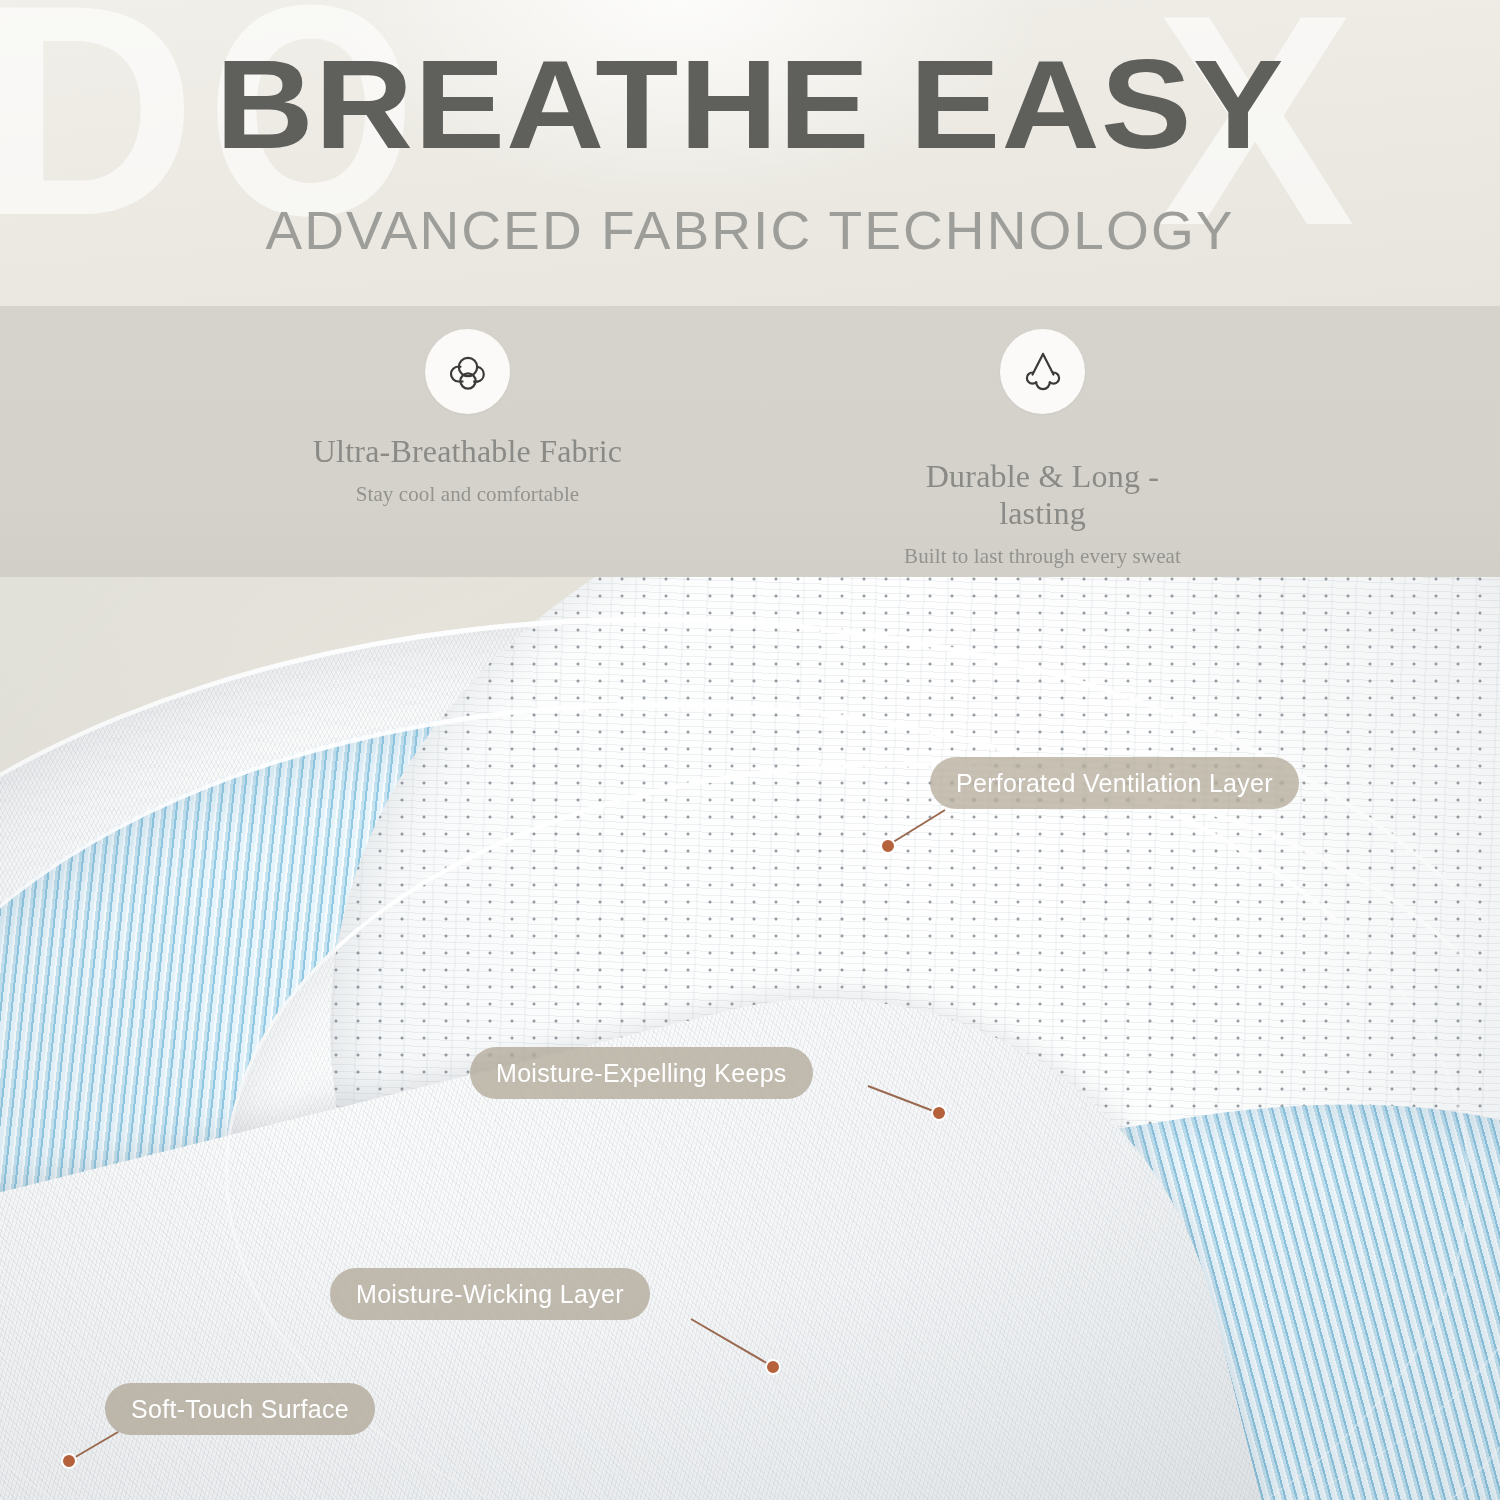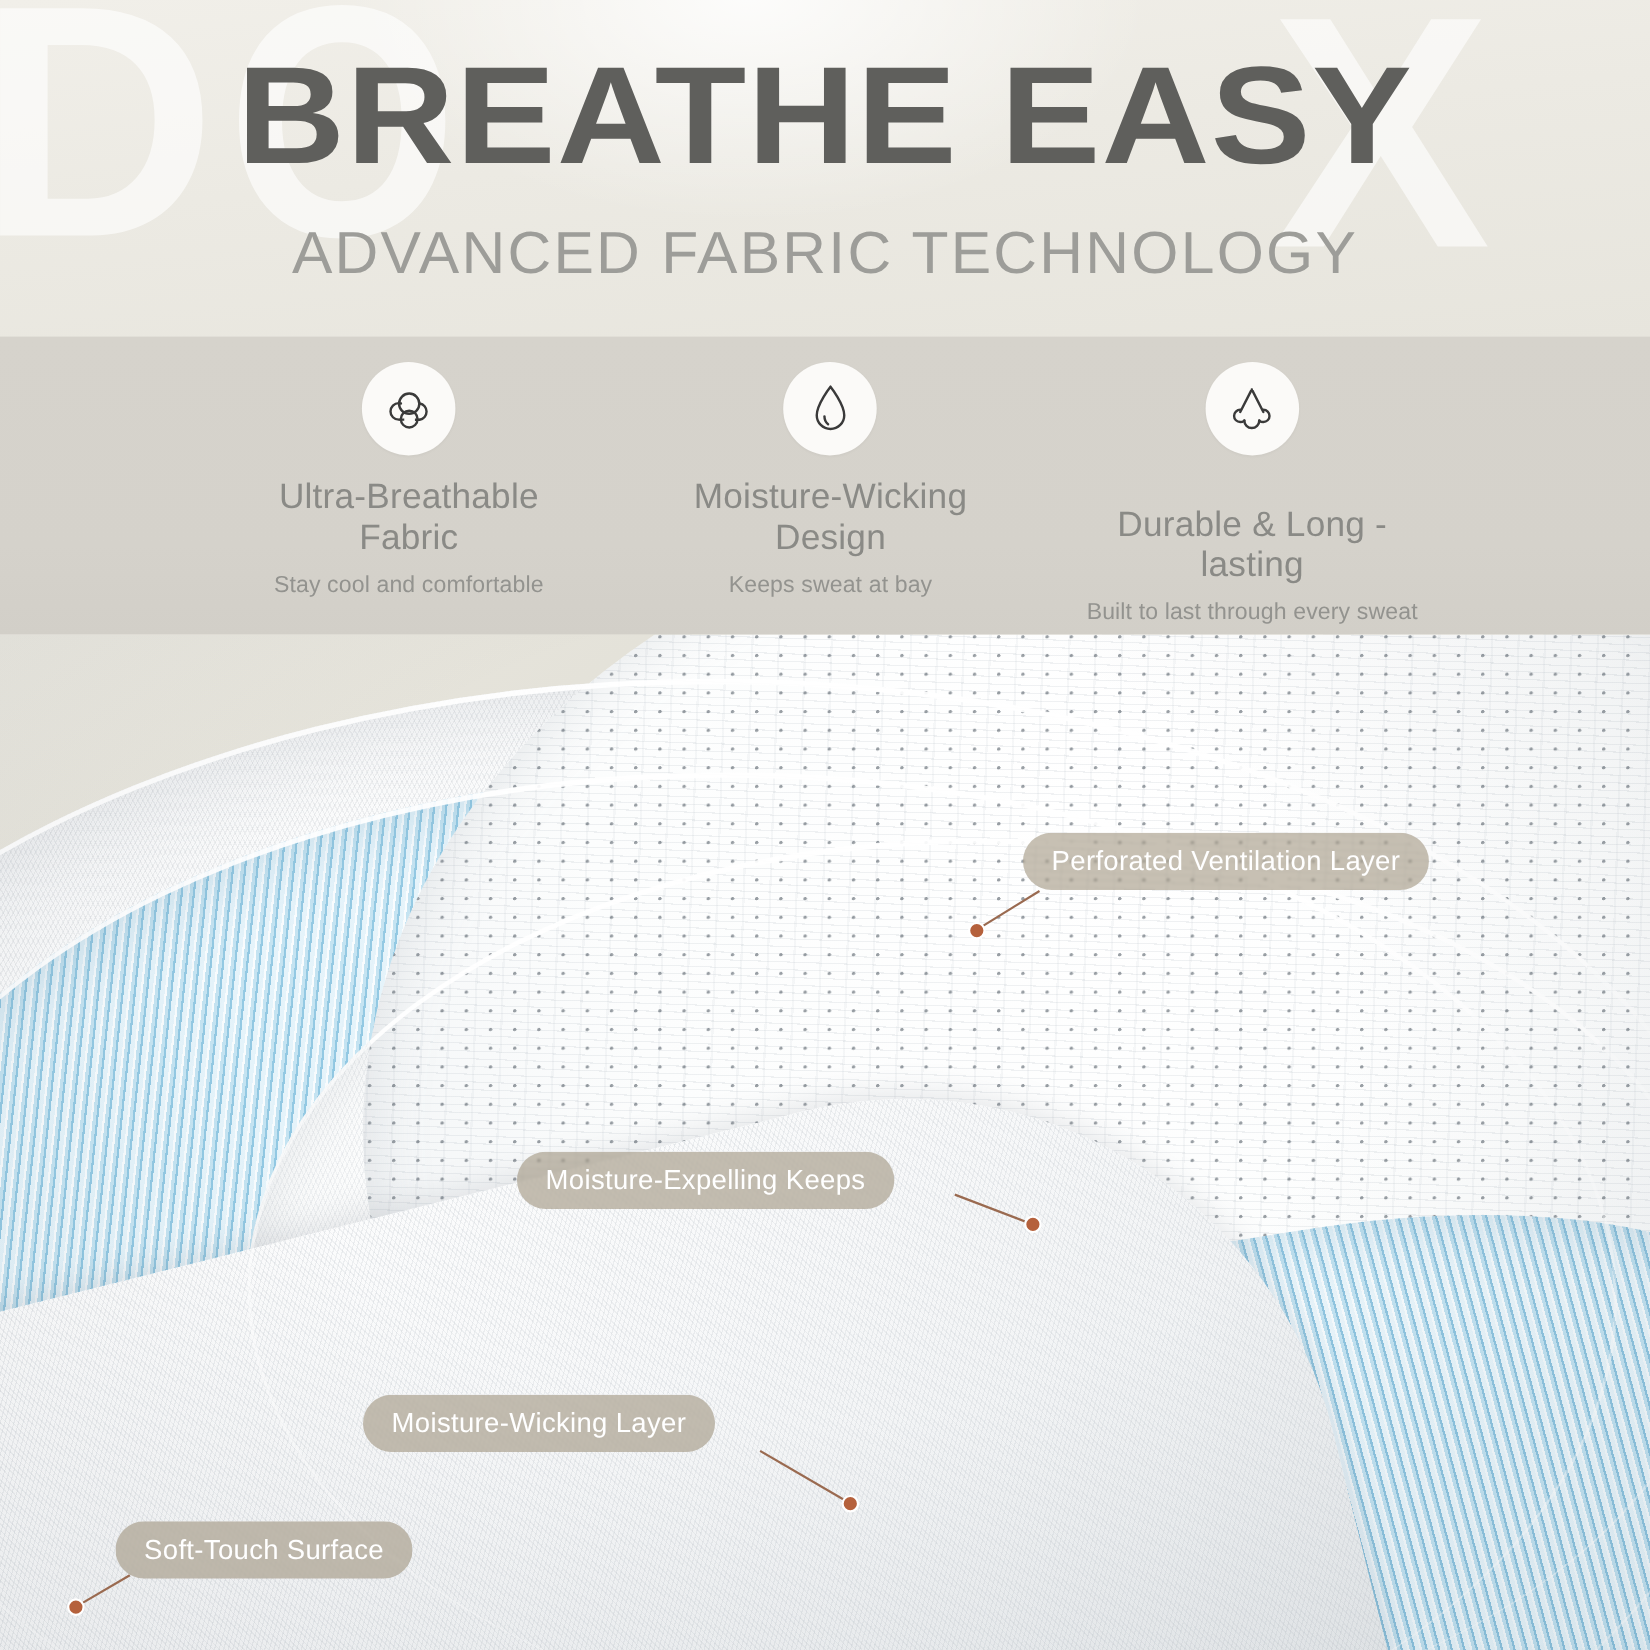--- a/index.html
+++ b/index.html
@@ -73,20 +73,21 @@
   
   .band {
     position:absolute; left:0; top:306px;
     width:1500px; height:271px;
     background:linear-gradient(180deg,#d6d3cc 0%,#d5d2cb 70%,#d2cfc8 100%);
   }
   .band-inner {
     position:absolute; left:180px; top:0;
     width:1150px; height:271px;
     display:flex;
+    font-family:Liberation Serif, serif;
   }
   .feature {
     flex:1 1 0;
     display:flex; flex-direction:column; align-items:center;
     padding-top:23px;
   }
   .icon-circle {
     width:85px; height:85px; border-radius:50%;
     background:#fbfaf8;
     display:flex; align-items:center; justify-content:center;
@@ -293,30 +294,20 @@
             <circle cx="26" cy="17" r="9.2"></circle>
             <path d="M35.5 16.8a7.5 7.5 0 0 1 0 14.8" stroke-linecap="round"></path>
             <path d="M16.5 31.5h5M35.5 31.6h-4.3"></path>
             <circle cx="26" cy="31" r="7.6"></circle>
           </svg>
         </div>
         <div class="feat-title">Ultra-Breathable Fabric</div>
         <div class="feat-sub">Stay cool and comfortable</div>
       </div>
 
-      <div class="feature f1">
-        <div class="icon-circle">
-          <svg width="38" height="50" viewBox="0 0 38 50" fill="none" stroke="#3a3a3a" stroke-width="2.2">
-            <path d="M19 4.5C19 4.5 6.5 20.5 6.5 30.5a12.5 12.5 0 0 0 25 0C31.5 20.5 19 4.5 19 4.5Z" stroke-linejoin="round"></path>
-            <path d="M13.5 31.5c0 3.2 1.4 5.8 3.3 7.2" stroke-linecap="round"></path>
-          </svg>
-        </div>
-        <div class="feat-title">Moisture-Wicking Design</div>
-        <div class="feat-sub">Keeps sweat at bay</div>
-      </div>
 
       <div class="feature f2">
         <div class="icon-circle">
           <svg width="48" height="48" viewBox="0 0 48 48" fill="none" stroke="#3a3a3a" stroke-width="2.2">
             <path d="M24 6 13.5 26.5M24 6l10.5 20.5" stroke-linecap="round"></path>
             <path d="M13.5 24.5a5.6 5.6 0 0 0 0 11.2c1.4 0 2.7-.5 3.7-1.4" stroke-linecap="round"></path>
             <path d="M34.5 24.5a5.6 5.6 0 0 1 0 11.2c-1.4 0-2.7-.5-3.7-1.4" stroke-linecap="round"></path>
             <path d="M17.2 34.3a6.1 6.1 0 0 0 13.6 0" stroke-linecap="round"></path>
           </svg>
         </div>

